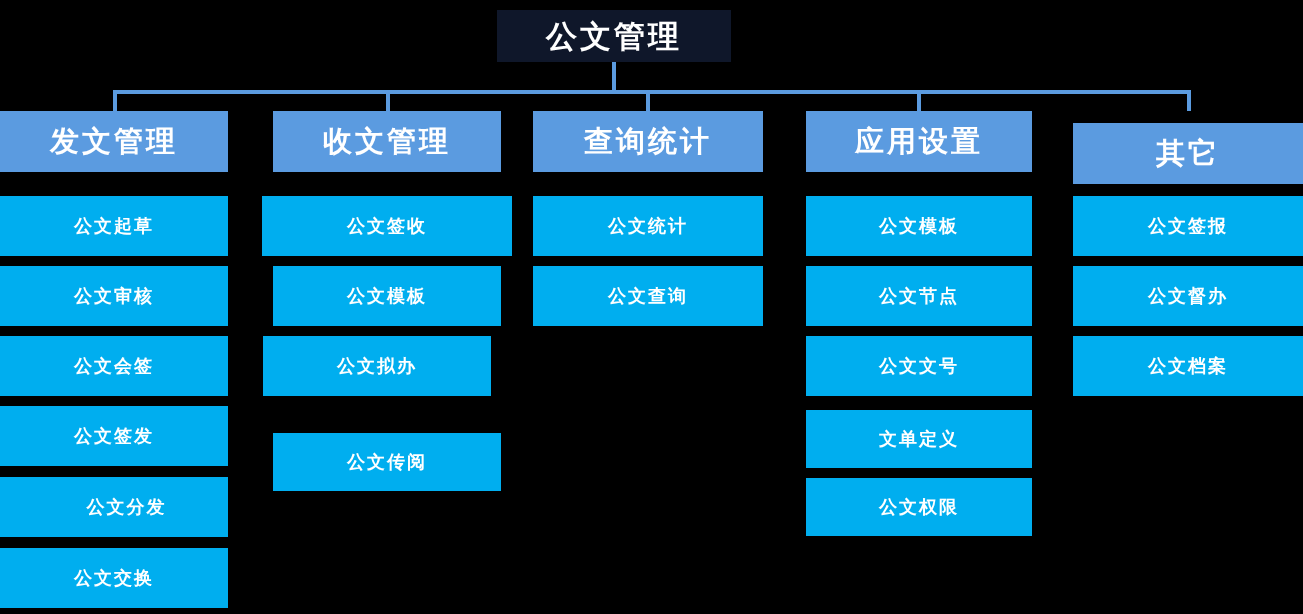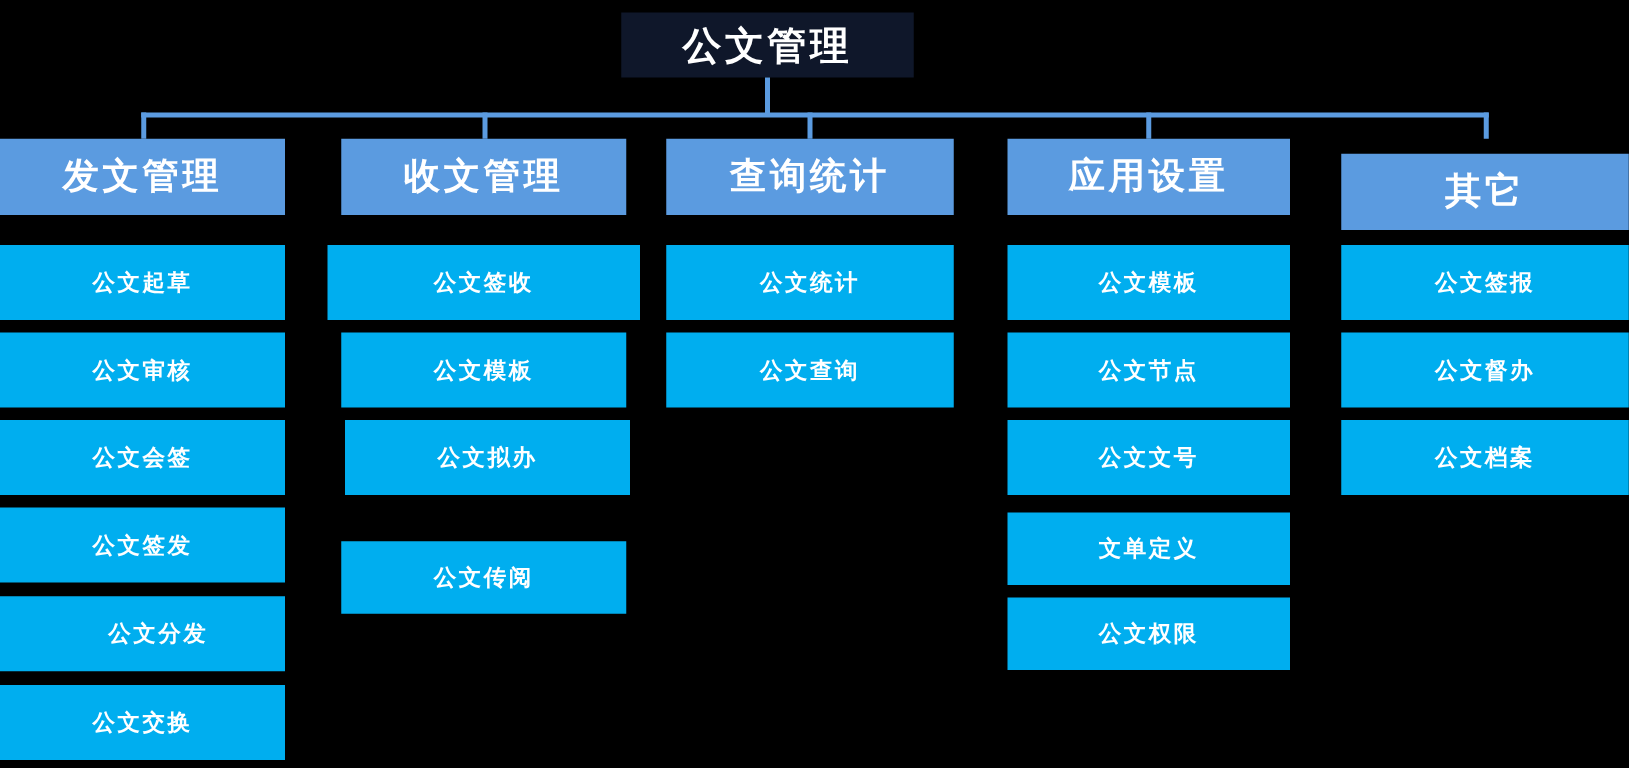--- a/index.html
+++ b/index.html
@@ -99,21 +99,21 @@
 
   <div class="node branch" style="left:273px; top:111px; width:228px; height:61px;">
     <span>收文管理</span>
   </div>
   <div class="node leaf" style="left:262px; top:196px; width:250px; height:60px;">
     <span>公文签收</span>
   </div>
   <div class="node leaf" style="left:273px; top:266px; width:228px; height:60px;">
     <span>公文模板</span>
   </div>
-  <div class="node leaf" style="left:276px; top:336px; width:228px; height:60px;">
+  <div class="node leaf" style="left:263px; top:336px; width:228px; height:60px;">
     <span>公文拟办</span>
   </div>
   <div class="node leaf" style="left:273px; top:410px; width:228px; height:58px;margin-top:23px;">
     <span>公文传阅</span>
   </div>
 
   <div class="node branch" style="left:533px; top:111px; width:230px; height:61px;">
     <span>查询统计</span>
   </div>
   <div class="node leaf" style="left:533px; top:196px; width:230px; height:60px;">

